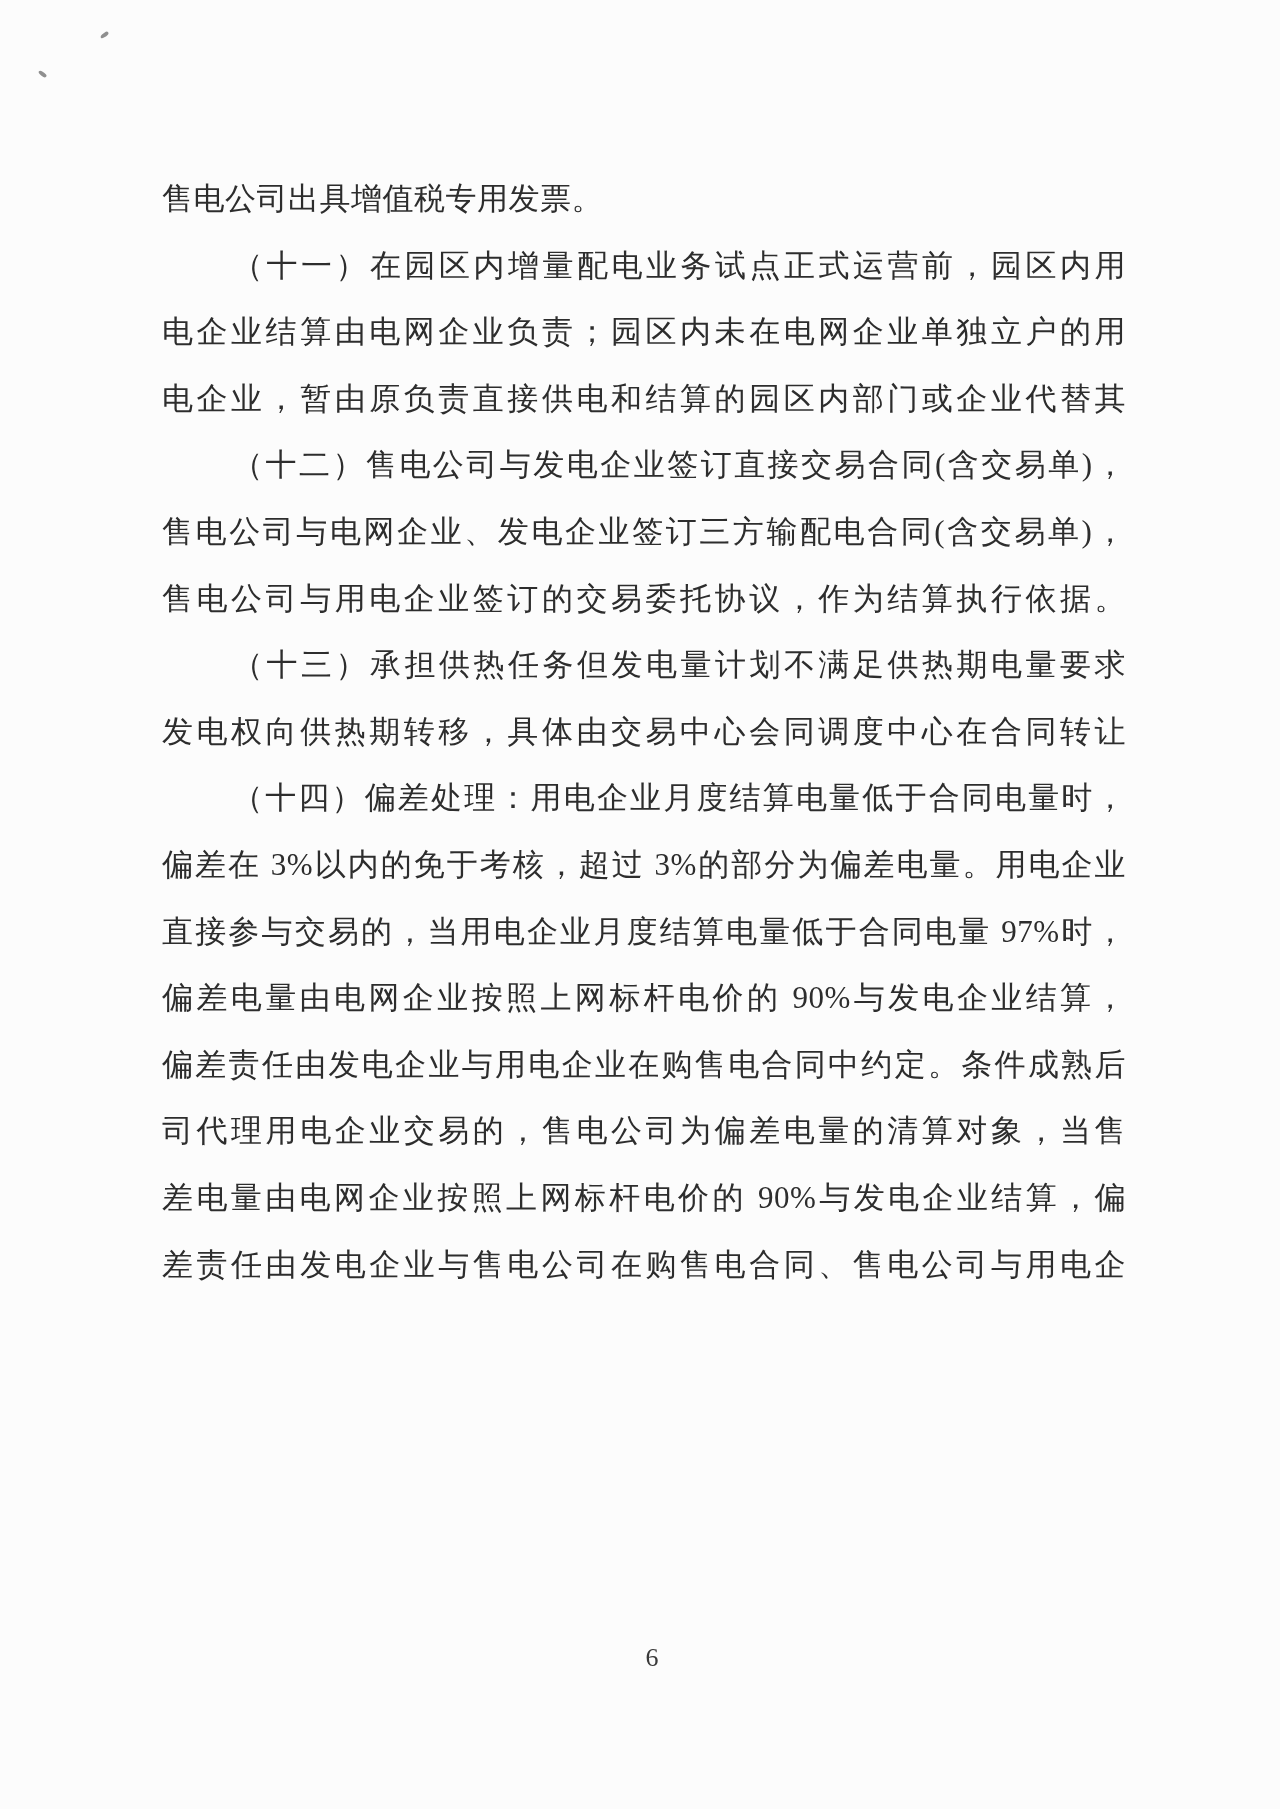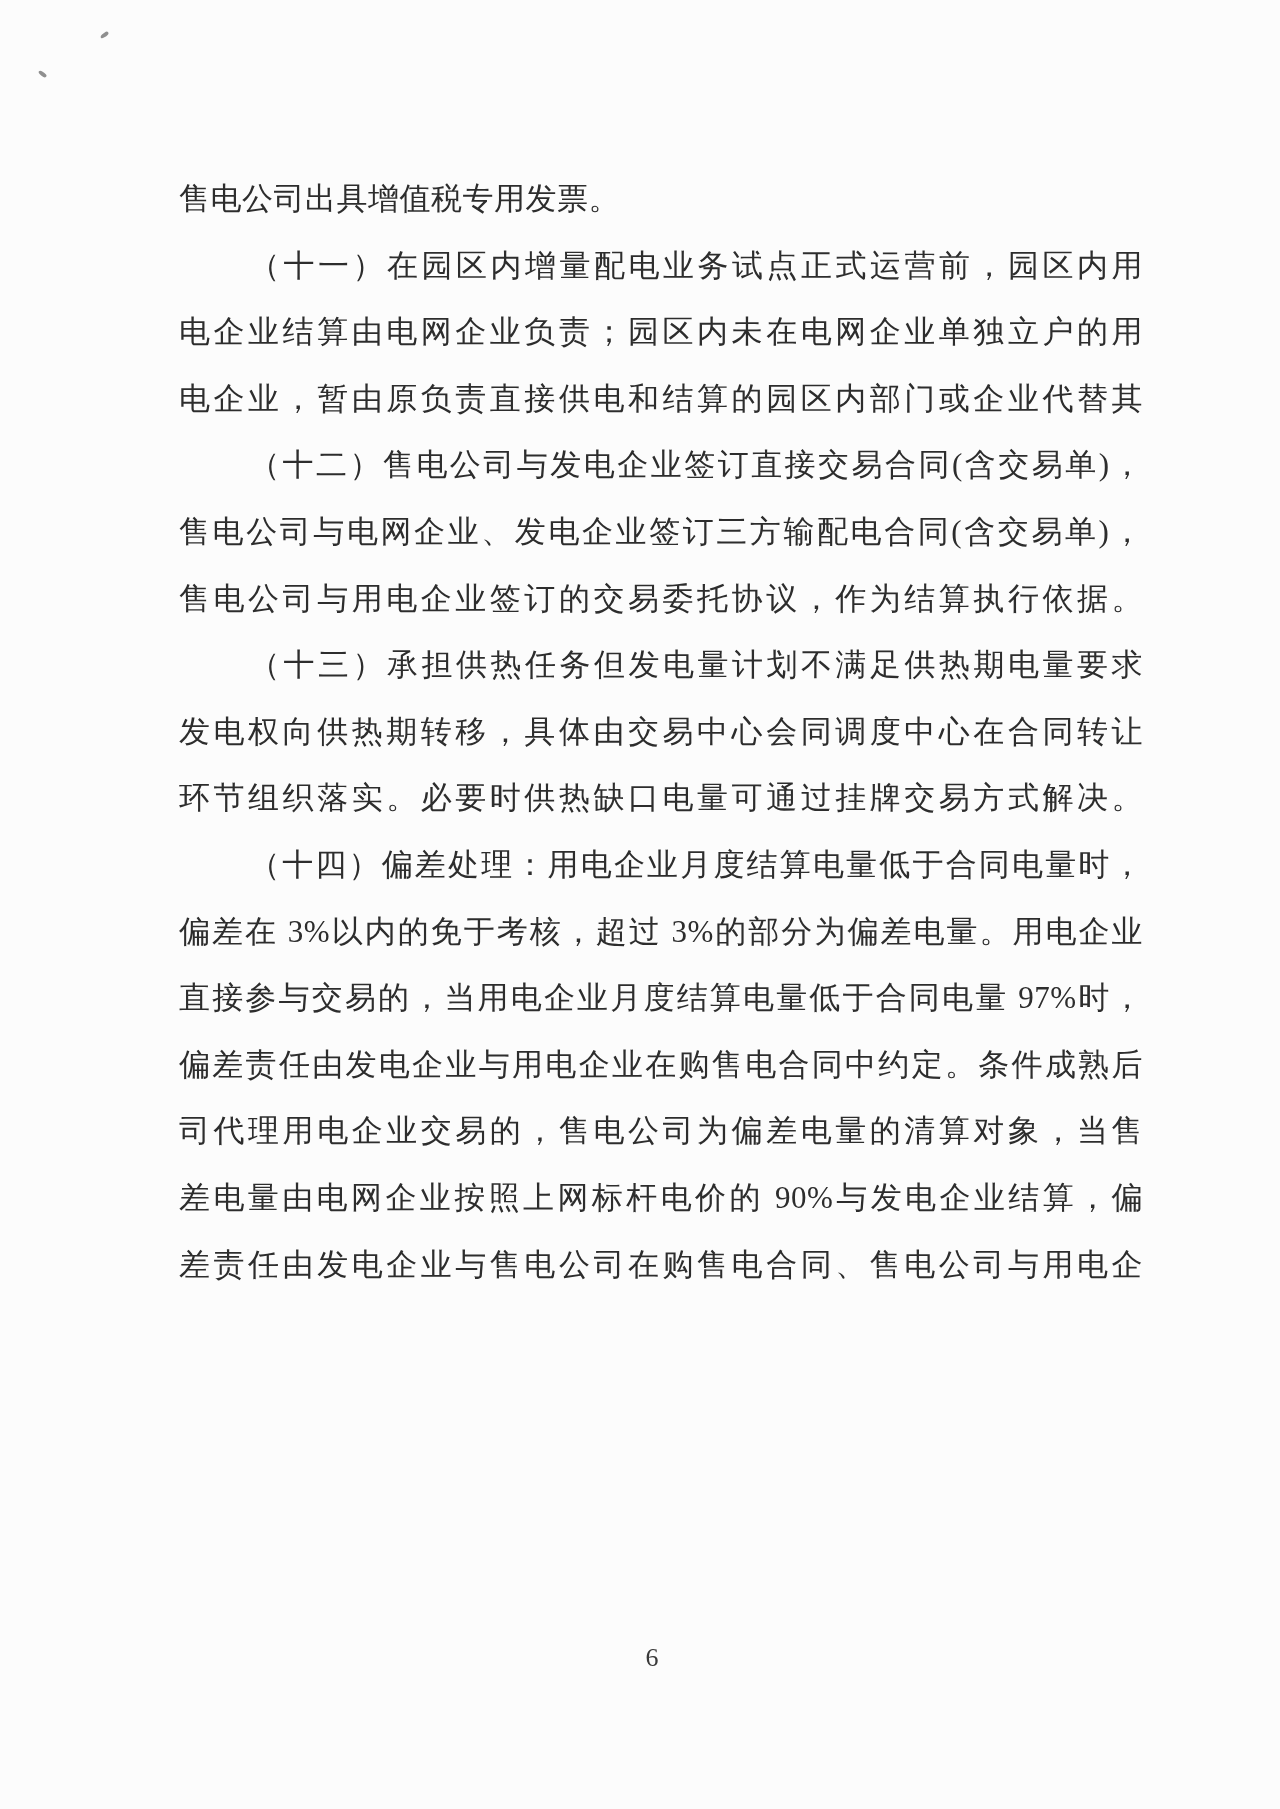--- a/index.html
+++ b/index.html
@@ -11,21 +11,21 @@
     position: relative;
     width: 1280px;
     height: 1809px;
     margin: 0 auto;
     background: #fcfcfc;
     overflow: hidden;
     font-family: "Liberation Serif", "DejaVu Serif", serif;
   }
   .textblock {
     position: absolute;
-    left: 179px;
+    left: 162px;
     top: 166px;
     width: 964px;
   }
   .line {
     height: 66.6px;
     line-height: 66.6px;
     font-size: 31px;
     color: #2d2d2d;
     text-align: justify;
     text-align-last: justify;
@@ -81,24 +81,24 @@
   <div class="textblock">
     <div class="line short">售电公司出具增值税专用发票。</div>
     <div class="line indent">（十一）在园区内增量配电业务试点正式运营前，园区内用</div>
     <div class="line">电企业结算由电网企业负责；园区内未在电网企业单独立户的用</div>
     <div class="line">电企业，暂由原负责直接供电和结算的园区内部门或企业代替其</div>
     <div class="line indent">（十二）售电公司与发电企业签订直接交易合同(含交易单)，</div>
     <div class="line">售电公司与电网企业、发电企业签订三方输配电合同(含交易单)，</div>
     <div class="line">售电公司与用电企业签订的交易委托协议，作为结算执行依据。</div>
     <div class="line indent">（十三）承担供热任务但发电量计划不满足供热期电量要求</div>
     <div class="line">发电权向供热期转移，具体由交易中心会同调度中心在合同转让</div>
-    <div class="line">环节组织落实。必要时供热缺口电量可通过挂牌交易方式解决。</div>
     <div class="line indent">（十四）偏差处理：用电企业月度结算电量低于合同电量时，</div>
     <div class="line">偏差在 3%以内的免于考核，超过 3%的部分为偏差电量。用电企业</div>
     <div class="line">直接参与交易的，当用电企业月度结算电量低于合同电量 97%时，</div>
+    <div class="line">偏差电量由电网企业按照上网标杆电价的 90%与发电企业结算，</div>
     <div class="line">偏差责任由发电企业与用电企业在购售电合同中约定。条件成熟后</div>
     <div class="line">司代理用电企业交易的，售电公司为偏差电量的清算对象，当售</div>
     <div class="line">差电量由电网企业按照上网标杆电价的 90%与发电企业结算，偏</div>
     <div class="line">差责任由发电企业与售电公司在购售电合同、售电公司与用电企</div>
   </div>
 
   <div class="page-number">6</div>
 
 </div>
 

